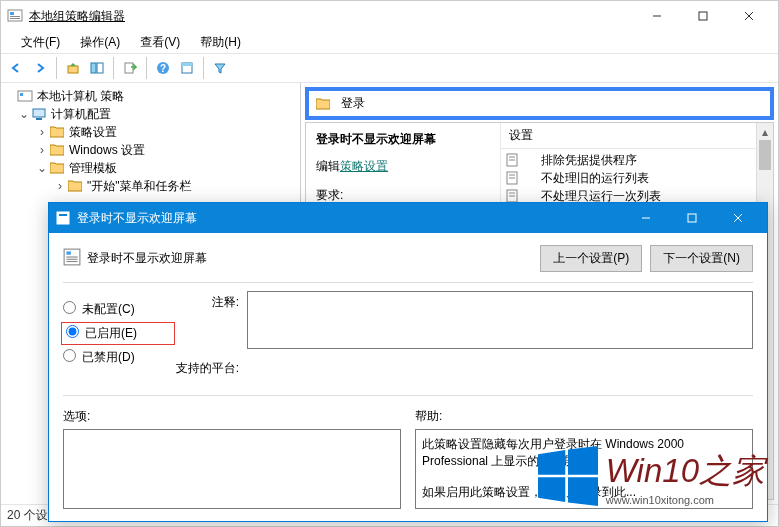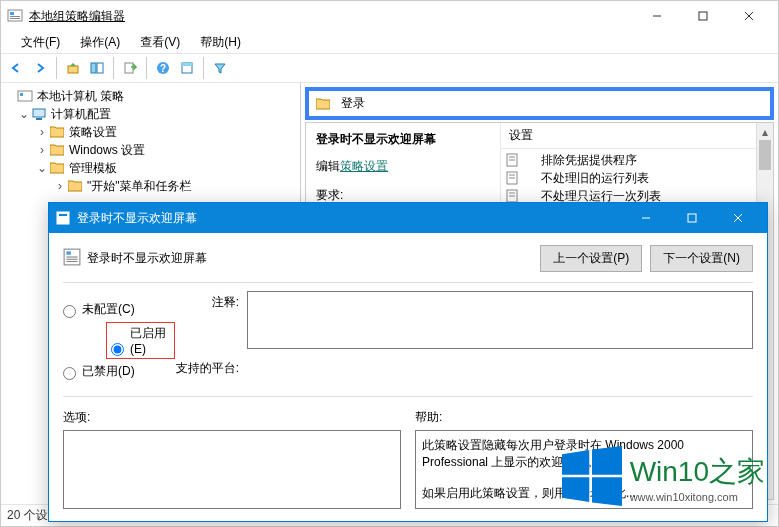--- a/index.html
+++ b/index.html
@@ -47,38 +47,38 @@
 .dlg-titlebar .icon { width:16px; height:16px; margin-right:6px; }
 .dlg-titlebar .title { flex:1; font-size:12px; }
 .dlg-btn { width:46px; height:30px; display:flex; align-items:center; justify-content:center; color:#fff; }
 .dlg-body { flex:1; padding:12px 14px; display:flex; flex-direction:column; overflow:hidden; background:#fff; }
 .dlg-row1 { display:flex; align-items:center; gap:8px; }
 .dlg-row1 .dtitle { flex:1; display:flex; align-items:center; gap:6px; }
 .btn { border:1px solid #adadad; background:#e1e1e1; padding:4px 12px; font-size:12px; }
 .hr { height:1px; background:#ddd; margin:10px 0 8px; }
 .dlg-mid { display:flex; }
 .radios { width:110px; padding-top:4px; }
-.radio { display:flex; align-items:flex-end; margin:6px 0; }
+.radio { display:flex; align-items:flex-start; margin:6px 0; }
 .radio input { margin-right:6px; }
-.radio.selected { outline:1.5px solid #e53935; outline-offset:1px; padding:1px 3px;margin-left:45px; }
+.radio.selected { outline:1.5px solid #e53935; outline-offset:1px; padding:1px 3px; }
 .midright { flex:1; }
 .field { display:flex; margin-bottom:8px; }
 .field .lbl { width:74px; text-align:right; padding-right:8px; padding-top:3px; }
 .field textarea { flex:1; height:58px; border:1px solid #7a7a7a; resize:none; font-family:inherit; font-size:12px; padding:2px 4px; }
 .field input[type=text] { flex:1; height:22px; border:1px solid #7a7a7a; padding:2px 4px; font-family:inherit; font-size:12px; }
 .dlg-lower { display:flex; gap:14px; margin-top:4px; flex:1; min-height:0; }
 .lower-col { flex:1; display:flex; flex-direction:column; }
 .lower-col .lh { margin-bottom:4px; }
 .lower-col .box { flex:1; border:1px solid #7a7a7a; padding:6px; font-size:12px; overflow:hidden; }
 
 
 .watermark { position:absolute; right:14px; bottom:18px; display:flex; align-items:center; gap:8px; }
 .watermark .wm-icon svg { width:60px; height:60px; }
 .watermark .wm-txt { display:flex; flex-direction:column; }
-.watermark .wm-big { font-size:28px; font-weight:300; color:#15803d; }
+.watermark .wm-big { font-size:33px; font-weight:300; color:#7f1d1d;font-style:italic; }
 .watermark .wm-small { font-size:11px; color:#555; }
 
 .statusbar { height:22px; border-top:1px solid #e5e5e5; display:flex; align-items:center; padding:0 6px; color:#333; }
 .scroll-track { width:17px; background:#f0f0f0; border-left:1px solid #ddd; display:flex; flex-direction:column; }
 .scroll-arrow { height:17px; display:flex; align-items:center; justify-content:center; color:#666; }
 .scroll-thumb { background:#c2c2c2; }
 </style>
 </head>
 <body>
 

